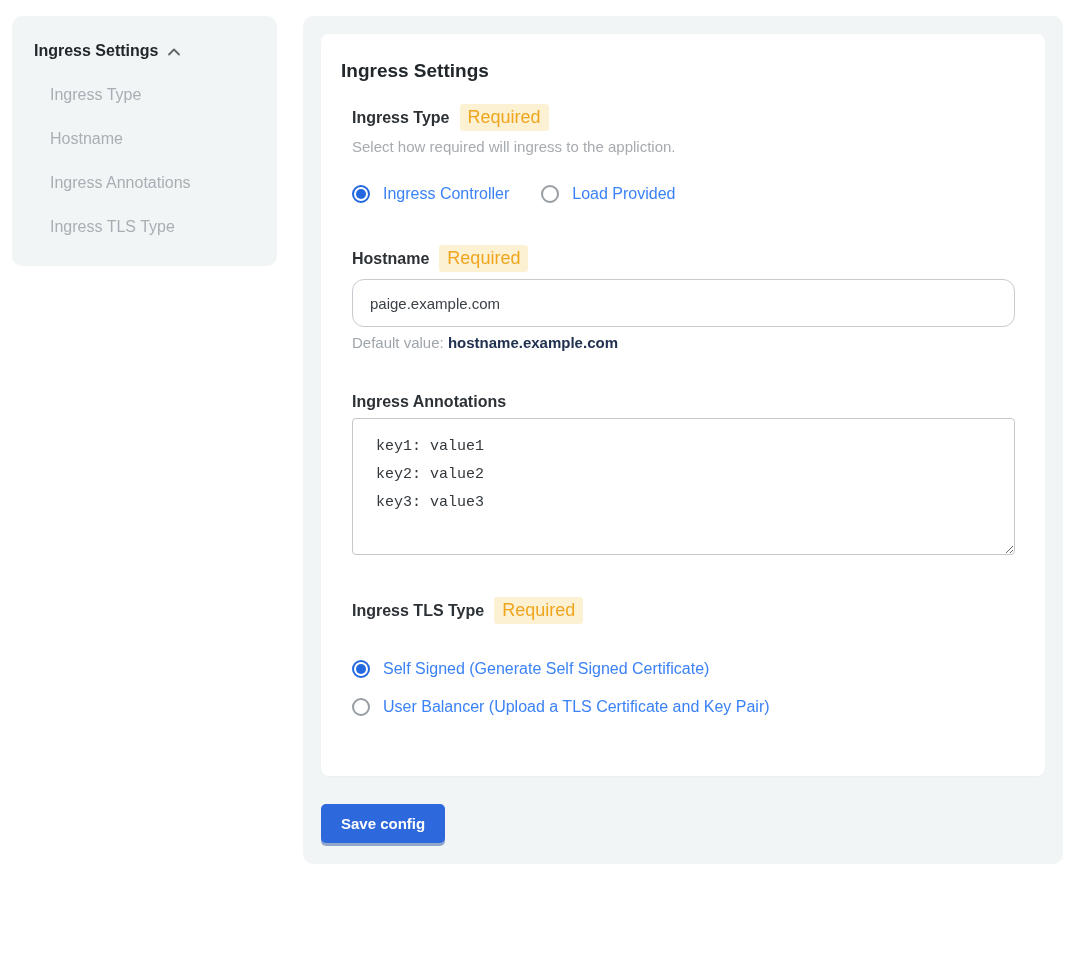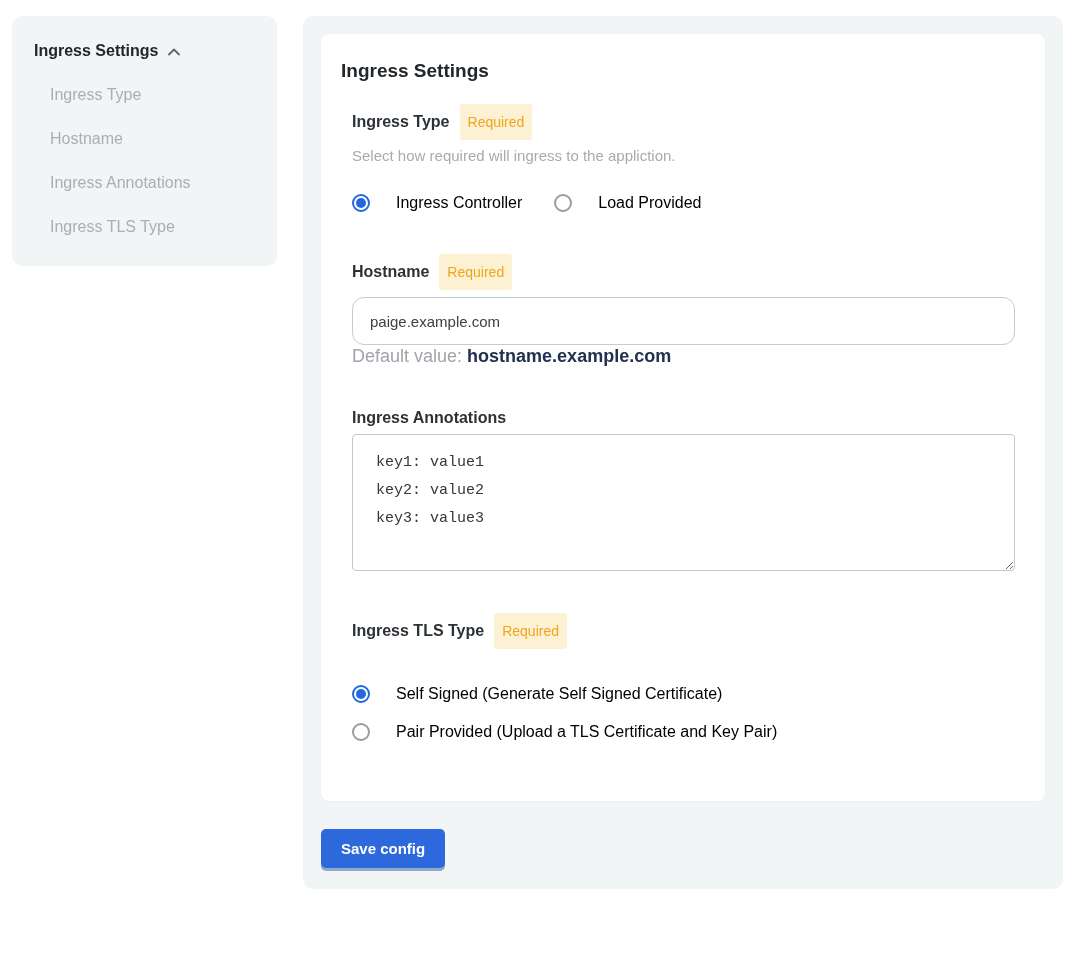--- a/index.html
+++ b/index.html
@@ -79,38 +79,38 @@
   }
   .section-label {
     font-size: 16px;
     font-weight: 600;
     color: #2c3136;
   }
   .required-badge {
     display: inline-block;
     background: #fcf1d2;
     color: #f0a51e;
-    font-size: 14px;
-    padding: 10px 8px;
+    font-size: 18px;
+    padding: 3px 8px;
     border-radius: 3px;
   }
   .section-desc {
     font-size: 15px;
     color: #a6abb0;
     margin: 0 0 26px 0;
   }
 
   
   .radio-row { display: flex; align-items: center; gap: 32px; margin-top: 30px; }
   .radio-option {
     display: flex;
     align-items: center;
-    gap: 26px;
-    font-size: 16px;
-    color: #000000;
+    gap: 13px;
+    font-size: 16px;
+    color: #3b82f6;
     cursor: pointer;
   }
   .radio-stack { margin-top: 36px; text-align: right; }
   .radio-stack .radio-option { margin-bottom: 20px; }
   .radio-stack .radio-option:last-child { margin-bottom: 0; }
   .radio {
     width: 18px; height: 18px;
     border-radius: 50%;
     border: 2px solid #979da3;
     background: #fff;
@@ -134,22 +134,22 @@
     border-radius: 12px;
     padding: 0 17px;
     font-size: 15px;
     color: #3c4147;
     font-family: "Liberation Sans", sans-serif;
     background: #fff;
     outline: none;
     display: block;
   }
   .default-value {
-    margin-top: 1px;
-    font-size: 18px;
+    margin-top: 7px;
+    font-size: 15px;
     color: #9fa5aa;
   }
   .default-value b { color: #213150; font-weight: 700; }
   .annotations-textarea {
     width: 663px;
     height: 137px;
     border: 1px solid #c3c8cc;
     border-radius: 4px;
     padding: 14px 23px;
     font-family: "Liberation Mono", "DejaVu Sans Mono", monospace;
@@ -251,21 +251,21 @@
             <span class="section-label">Ingress TLS Type</span>
             <span class="required-badge">Required</span>
           </div>
           <div class="radio-stack">
             <label class="radio-option">
               <span class="radio selected"></span>
               <span>Self Signed (Generate Self Signed Certificate)</span>
             </label>
             <label class="radio-option">
               <span class="radio"></span>
-              <span>Pair Provided (Upload a TLS Certificate and Key Pair)</span>
+              <span>User Balancer (Upload a TLS Certificate and Key Pair)</span>
             </label>
           </div>
         </div>
 
       </div>
     </div>
 
     <button class="save-button">Save config</button>
   </div>
 

